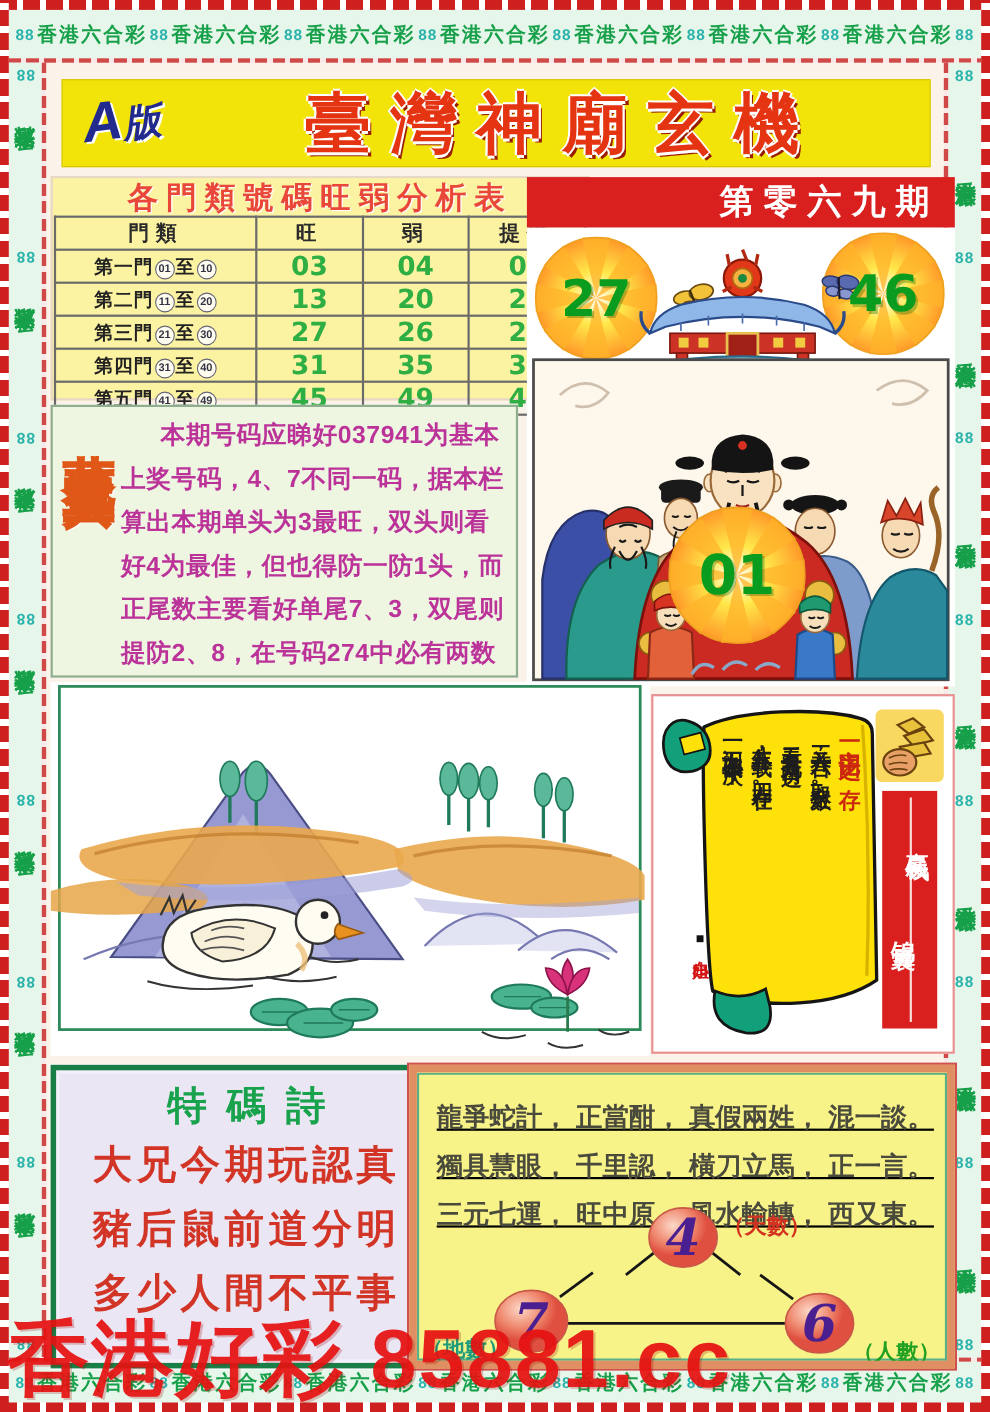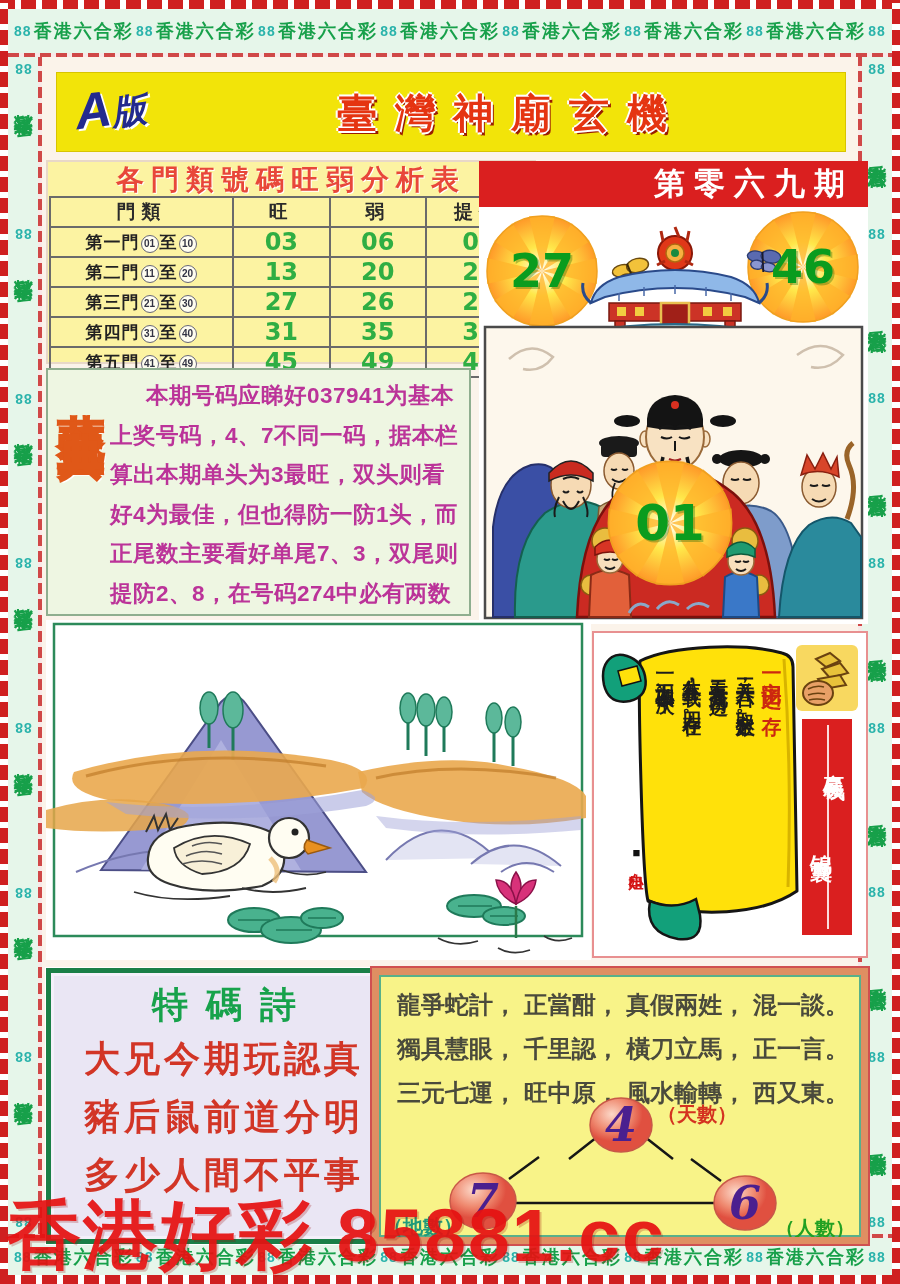--- a/index.html
+++ b/index.html
@@ -18,21 +18,21 @@
   .b-txt{color:#17a04a;font-weight:700;font-size:18px;letter-spacing:2px;white-space:nowrap;}
   .strip-v .b-txt{writing-mode:vertical-rl;text-orientation:upright;font-size:19px;letter-spacing:1px;}
   .b-ico{color:#2ab3ab;font-weight:800;font-size:14px;letter-spacing:1px;}
   .content-bg{position:absolute;left:42px;top:57px;right:42px;bottom:50px;background:#fbf3ea;z-index:1;}
   
   #title-banner{position:absolute;left:56px;top:72px;width:790px;height:80px;background:#f2e409;z-index:10;border:1px solid #d8c400;box-sizing:border-box;}
   .a-ban{position:absolute;left:18px;top:6px;transform:rotate(-7deg);color:#232a8e;font-weight:900;font-style:italic;text-shadow:2px 2px 0 #fff;}
   .a-big{font-size:50px;}
   .a-small{font-size:35px;}
   .main-title{position:absolute;left:130px;right:10px;top:0;height:80px;line-height:80px;text-align:center;
-     font-size:40px;font-weight:900;color:#e53411;letter-spacing:18px;white-space:nowrap;
+     font-size:60px;font-weight:900;color:#e53411;letter-spacing:18px;white-space:nowrap;
      text-shadow:2px 0 0 #fff,-2px 0 0 #fff,0 2px 0 #fff,0 -2px 0 #fff,3px 3px 0 #9a1c00;}
   
   #analysis{position:absolute;left:46px;top:160px;width:490px;height:204px;background:#fcf3a2;z-index:10;
      border:2px solid #e8d8c8;box-sizing:border-box;padding:1px 1px;}
   .an-title{text-align:center;color:#e8473a;font-size:28px;font-weight:900;letter-spacing:7px;line-height:33px;text-shadow:1px 1px 0 #fff;white-space:nowrap;}
   #analysis table{width:100%;border-collapse:collapse;table-layout:fixed;}
   #analysis th,#analysis td{border:2px solid #6a6a6a;text-align:center;padding:0;}
   #analysis th{font-size:19px;letter-spacing:6px;color:#2a2a2a;height:28px;}
   td.gate{font-size:17px;font-weight:800;color:#222;height:26px;letter-spacing:1px;white-space:nowrap;}
   .circ{display:inline-block;width:18px;height:18px;line-height:16px;border:1.5px solid #667;border-radius:50%;
@@ -72,21 +72,21 @@
   .wb2{position:absolute;left:4px;top:118px;writing-mode:vertical-rl;text-orientation:upright;color:#fff;font-weight:800;font-size:22px;letter-spacing:6px;}
   
   #poem{position:absolute;left:46px;top:968px;width:356px;height:276px;background:#eae6f4;z-index:10;
      border:5px solid #1a7f47;box-shadow:inset 0 0 0 3px #f4f0fa,0 0 0 1px #fff;box-sizing:border-box;}
   .poem-title{margin-top:8px;text-align:center;color:#17a24b;font-size:36px;font-weight:900;letter-spacing:18px;text-indent:18px;}
   .poem-line{text-align:center;color:#d23526;font-size:36px;font-weight:900;line-height:58px;letter-spacing:4px;
      font-family:"Liberation Serif",serif;white-space:nowrap;}
   
   #verse{position:absolute;left:372px;top:968px;width:496px;height:276px;background:#f8f388;z-index:10;
      border:7px solid #df8f62;box-shadow:inset 0 0 0 2px #58b08a,0 0 0 2px #d05050;box-sizing:border-box;}
-  .verse-lines{padding:8px 0 0 18px;}
+  .verse-lines{padding:20px 0 0 18px;text-decoration:underline;}
   .verse-line{color:#4a4a3c;font-size:24px;font-weight:800;line-height:44px;letter-spacing:0;white-space:nowrap;}
   .tri-svg{position:absolute;left:0;top:112px;width:482px;height:150px;}
   .tnum{font-size:46px;font-style:italic;font-weight:900;fill:#4a1f8f;text-anchor:middle;font-family:"DejaVu Serif",serif;}
   .tlab{font-size:20px;font-weight:800;font-family:"Liberation Sans",sans-serif;}
   .tlab.red{fill:#d43220;}
   .tlab.teal{fill:#1f9a7a;}
   .tlab.green{fill:#22a022;}
   
   #watermark{position:absolute;left:6px;top:1186px;z-index:60;font-size:75px;font-weight:900;color:#e61212;
      opacity:.93;letter-spacing:2px;white-space:nowrap;text-shadow:2px 2px 0 rgba(150,0,0,.25);}
@@ -201,21 +201,21 @@
           <th>門類</th>
           <th>旺</th>
           <th>弱</th>
           <th>提供</th>
         </tr>
       </thead>
       <tbody id="an-body">
           <tr>
             <td class="gate"><span>第一門</span><span class="circ">01</span><span>至</span><span class="circ">10</span></td>
             <td class="val">03</td>
-            <td class="val">06</td>
+            <td class="val">04</td>
             <td class="val">01</td>
           </tr>
           <tr>
             <td class="gate"><span>第二門</span><span class="circ">11</span><span>至</span><span class="circ">20</span></td>
             <td class="val">13</td>
             <td class="val">20</td>
             <td class="val">20</td>
           </tr>
           <tr>
             <td class="gate"><span>第三門</span><span class="circ">21</span><span>至</span><span class="circ">30</span></td>

